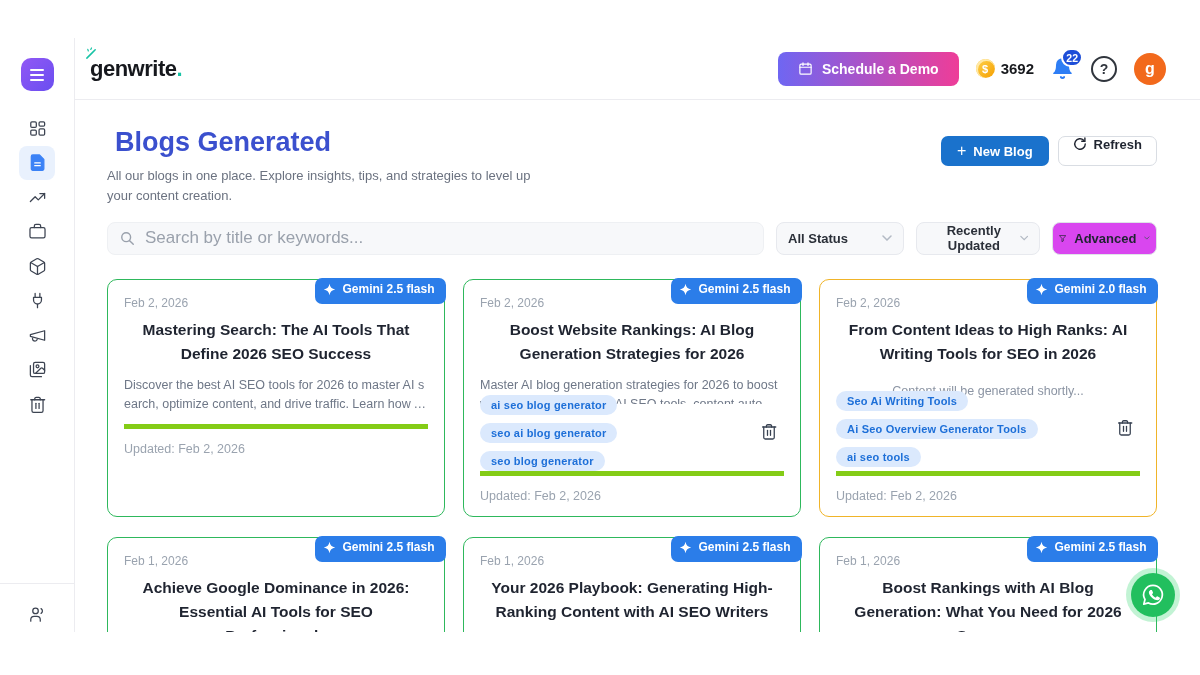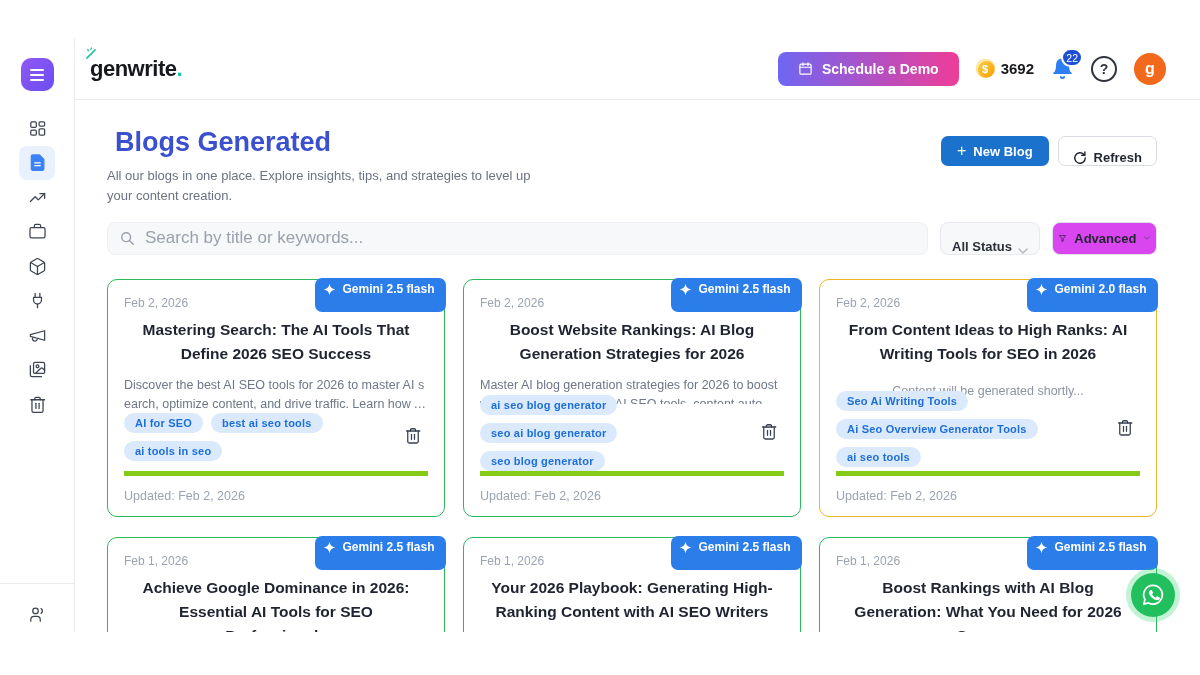--- a/index.html
+++ b/index.html
@@ -29,56 +29,56 @@
   .topbar-actions{margin-left:auto;display:flex;align-items:center;gap:17px;}
   .demo-btn{height:34px;padding:0 20px;border-radius:8px;border:none;cursor:pointer;
     background:linear-gradient(90deg,#6f66f2,#ee3d98);color:#fff;font-weight:bold;font-size:14px;
     display:flex;align-items:center;gap:9px;font-family:inherit;}
   .credits{display:flex;align-items:center;gap:6px;font-weight:bold;font-size:15px;color:#17191d;cursor:pointer;}
   .coin{width:19px;height:19px;border-radius:50%;background:linear-gradient(135deg,#ffd34e,#f59f00);
     color:#fff;font-size:11px;font-weight:bold;display:flex;align-items:center;justify-content:center;
     box-shadow:inset 1px 1px 0 1px #ffe9a8;}
   .bell-wrap{position:relative;cursor:pointer;display:flex;}
   .bell-badge{position:absolute;top:-9px;right:-9px;min-width:19px;height:19px;padding:0 3px;border-radius:10px;
-    background:#1d4ed8;color:#fff;font-size:10.5px;font-weight:normal;display:flex;align-items:center;justify-content:center;border:2px solid #fff;}
+    background:#1d4ed8;color:#fff;font-size:10.5px;font-weight:bold;display:flex;align-items:center;justify-content:center;border:2px solid #fff;}
   .help-btn{width:26px;height:26px;border-radius:50%;border:2.5px solid #30353d;background:#fff;color:#30353d;
     font-weight:bold;font-size:14px;display:flex;align-items:center;justify-content:center;cursor:pointer;font-family:inherit;}
   .avatar{width:32px;height:32px;border-radius:50%;background:#f2691c;color:#fff;font-size:16px;font-weight:bold;
     display:flex;align-items:center;justify-content:center;cursor:pointer;}
 
   
   .content{flex:1;padding:20px 43px 0 32px;overflow:hidden;}
   .title-row{display:flex;align-items:flex-start;justify-content:space-between;}
   .page-title{font-size:27px;font-weight:bold;color:#3b50ce;margin:8px;line-height:1.1;}
   .page-sub{margin-top:8px;font-size:13px;color:#6b7280;line-height:1.55;max-width:445px;}
   .title-actions{display:flex;gap:9px;margin-top:16px;}
   .new-blog-btn{height:30px;padding:0 16px;border-radius:7px;border:none;cursor:pointer;background:#1a72cc;color:#fff;
     font-size:13px;font-weight:bold;display:flex;align-items:center;gap:7px;font-family:inherit;}
   .new-blog-btn .plus{font-size:16px;font-weight:normal;line-height:1;}
   .refresh-btn{height:30px;padding:0 14px;border-radius:7px;background:#fff;border:1px solid #d9dde3;cursor:pointer;
-    color:#1f2430;font-size:13px;font-weight:bold;display:flex;align-items:flex-end;gap:7px;font-family:inherit;}
+    color:#1f2430;font-size:13px;font-weight:bold;display:flex;align-items:flex-start;gap:7px;font-family:inherit;}
 
   .filter-row{display:flex;gap:12px;margin-top:16px;align-items:center;}
   .search-box{flex:1;height:33px;background:#f7f8fa;border:1px solid #eef0f3;border-radius:8px;
     display:flex;align-items:center;padding:0 12px;gap:8px;}
   .search-box input{border:none;background:transparent;outline:none;font-size:17px;color:#7f1d1d;flex:1;font-family:inherit;}
   .search-box input::placeholder{color:#9aa1ac;}
   .select-btn{height:33px;background:#f7f8fa;border:1px solid #e7e9ee;border-radius:8px;cursor:pointer;
     display:flex;align-items:center;justify-content:space-between;padding:0 11px;font-size:13px;color:#2a2f38;font-weight:bold;font-family:inherit;}
-  .f-status{width:100px;align-items:flex-end;}
+  .f-status{width:128px;}
   .f-sort{width:124px;}
   .adv-btn{height:33px;width:105px;background:#d946ef;border:1px solid #dfe3e8;border-radius:8px;cursor:pointer;
     display:flex;align-items:center;justify-content:center;gap:8px;font-size:13px;font-weight:bold;color:#1f2430;font-family:inherit;}
 
   
   .cards{display:grid;grid-template-columns:repeat(3,1fr);gap:20px 18px;margin-top:24px;}
   .card{position:relative;background:#fff;border:1.5px solid var(--bc,#2eb85c);border-radius:10px;
     padding:14px 16px 12px;height:238px;display:flex;flex-direction:column;cursor:pointer;}
   .badge{position:absolute;top:-1.5px;right:-1.5px;background:#2b7de9;color:#fff;font-size:12px;font-weight:bold;
-    padding:4px 11px 16px 8px;border-radius:7px;display:flex;align-items:center;gap:6px;}
+    padding:4px 11px 8px 8px;border-radius:7px;display:flex;align-items:center;gap:6px;}
   .card-date{font-size:12px;color:#9aa3af;margin-top:2px;}
   .card-title{font-size:15.5px;font-weight:bold;color:#1f2430;text-align:center;line-height:1.55;margin-top:8px;padding:0 4px;}
   .card-desc{font-size:12.5px;color:#6e7787;line-height:1.5;margin-top:10px;word-break:break-all;
     display:-webkit-box;-webkit-line-clamp:2;-webkit-box-orient:vertical;overflow:hidden;}
   .card.pending .card-desc{text-align:center;word-break:normal;margin-top:16px;color:#8b94a3;}
   .tags-wrap{margin-top:auto;position:relative;padding-right:42px;min-height:42px;display:flex;align-items:center;}
   .tags{display:flex;flex-wrap:wrap;gap:8px;}
   .tag{background:#dbe9fd;color:#1d6fd8;font-size:11px;font-weight:bold;padding:4px 11px;border-radius:12px;letter-spacing:0.2px;cursor:pointer;}
   .card-trash{position:absolute;right:2px;top:50%;transform:translateY(-50%);background:none;border:none;cursor:pointer;padding:4px;}
   .card-trash svg{width:18px;height:18px;stroke:#374151;fill:none;stroke-width:1.7;stroke-linecap:round;stroke-linejoin:round;}
@@ -240,20 +240,26 @@
                 <line x1="11" y1="11" x2="15" y2="15"></line>
               </svg>
             <input type="text" placeholder="Search by title or keywords..." style="">
           </div>
           <button class="select-btn f-status">
             <span>All Status</span>
             <svg width="10" height="6" viewBox="0 0 10 6" fill="none" stroke="#b3bac4" stroke-width="1.5" stroke-linecap="round">
                 <polyline points="1 1 5 5 9 1"></polyline>
               </svg>
           </button>
+          <button class="select-btn f-sort">
+            <span>Recently Updated</span>
+            <svg width="10" height="6" viewBox="0 0 10 6" fill="none" stroke="#b3bac4" stroke-width="1.5" stroke-linecap="round">
+                <polyline points="1 1 5 5 9 1"></polyline>
+              </svg>
+          </button>
           <button class="adv-btn">
             <svg width="13" height="13" viewBox="0 0 16 15" fill="none" stroke="#1f2430" stroke-width="1.5" stroke-linejoin="round">
                 <path d="M1 1h14l-5.5 6.5V13l-3 1.5V7.5L1 1z"></path>
               </svg>
             <span>Advanced</span>
             <svg width="10" height="6" viewBox="0 0 10 6" fill="none" stroke="#4b5563" stroke-width="1.5" stroke-linecap="round">
                 <polyline points="1 1 5 5 9 1"></polyline>
               </svg>
           </button>
         </div>
@@ -262,36 +268,20 @@
   <article class="card" style="--bc: #2eb85c;">
     <div class="badge">
       <svg width="13" height="13" viewBox="0 0 24 24">
                   <path d="M12 1.5C12.9 7.5 16.5 11.1 22.5 12 16.5 12.9 12.9 16.5 12 22.5 11.1 16.5 7.5 12.9 1.5 12 7.5 11.1 11.1 7.5 12 1.5Z" fill="#ffffff"></path>
                 </svg>
       <span class="badge-label">Gemini 2.5 flash</span>
     </div>
     <div class="card-date">Feb 2, 2026</div>
     <div class="card-title">Mastering Search: The AI Tools That Define 2026 SEO Success</div>
     <div class="card-desc">Discover the best AI SEO tools for 2026 to master AI search, optimize content, and drive traffic. Learn how AI is res...</div>
-    <div class="tags-wrap">
-      <div class="tags">
-                  <span class="tag">AI for SEO</span>
-                  <span class="tag">best ai seo tools</span>
-                  <span class="tag">ai tools in seo</span>
-                </div>
-      <button class="card-trash">
-        <svg viewBox="0 0 24 24">
-                    <polyline points="3.5 6 21 6"></polyline>
-                    <path d="M19 6v14a2 2 0 0 1-2 2H7a2 2 0 0 1-2-2V6"></path>
-                    <path d="M8.5 6V4.5A1.8 1.8 0 0 1 10.3 3h3.4a1.8 1.8 0 0 1 1.8 1.5V6"></path>
-                    <line x1="10" y1="10.5" x2="10" y2="17"></line>
-                    <line x1="14" y1="10.5" x2="14" y2="17"></line>
-                  </svg>
-      </button>
-    </div>
     <div class="card-footer">
       <span class="card-updated">Updated: Feb 2, 2026</span>
     </div>
   </article>
 
   <article class="card" style="--bc: #2eb85c;">
     <div class="badge">
       <svg width="13" height="13" viewBox="0 0 24 24">
                   <path d="M12 1.5C12.9 7.5 16.5 11.1 22.5 12 16.5 12.9 12.9 16.5 12 22.5 11.1 16.5 7.5 12.9 1.5 12 7.5 11.1 11.1 7.5 12 1.5Z" fill="#ffffff"></path>
                 </svg>

